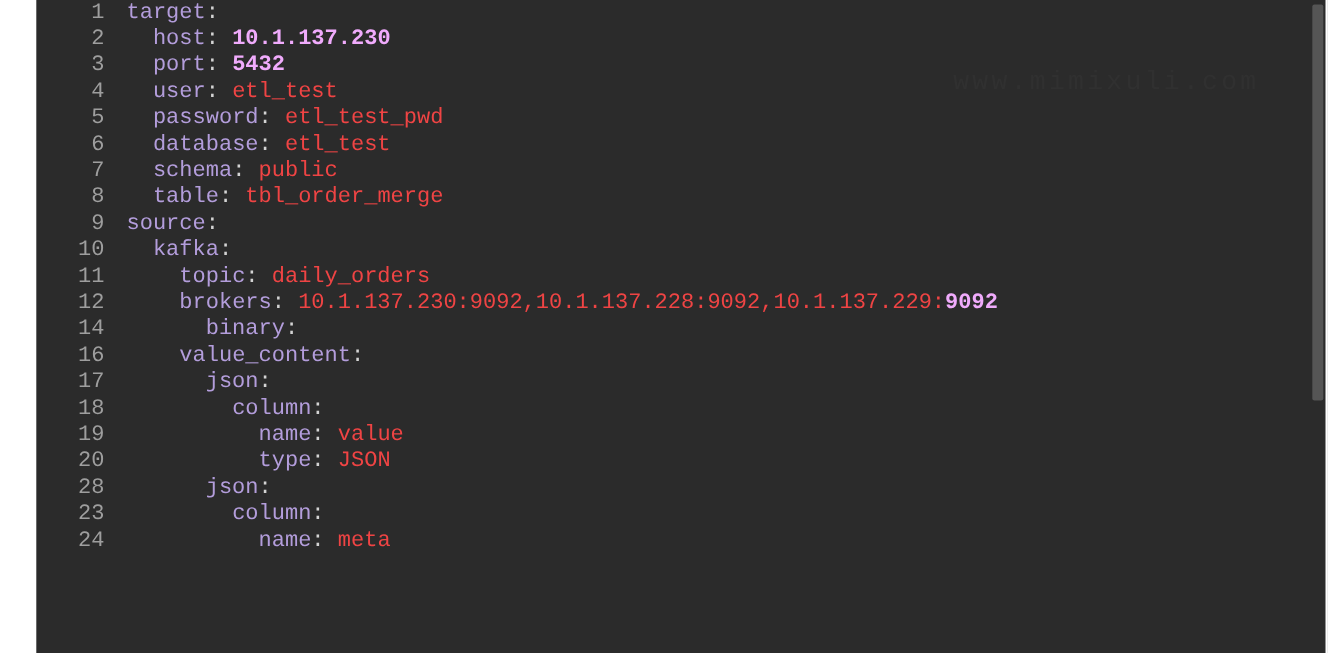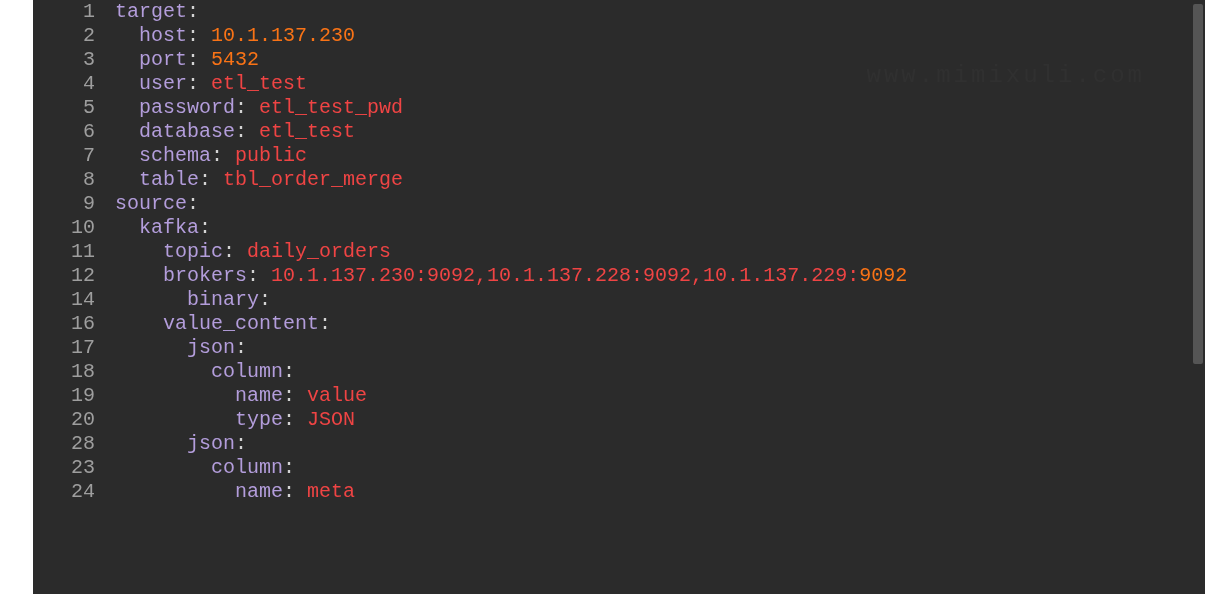--- a/index.html
+++ b/index.html
@@ -32,21 +32,21 @@
     display: inline-block;
     width: 62px;
     text-align: right;
     color: #9e9e9e;
     padding-right: 8px;
     user-select: none;
   }
   .key    { color: #b39ddb; }  
   .colon  { color: #d4d4d4; }
   .val    { color: #ef4444; }  
-  .num    { color: #f97316; }  
+  .num    { color: #f0abfc; font-weight: bold; }  
   .watermark {
     position: absolute;
     right: 60px;
     top: 64px;
     color: #3a3a3a;
     font-family: "Courier New", monospace;
     font-size: 24px;
     letter-spacing: 3px;
     pointer-events: none;
     user-select: none;

